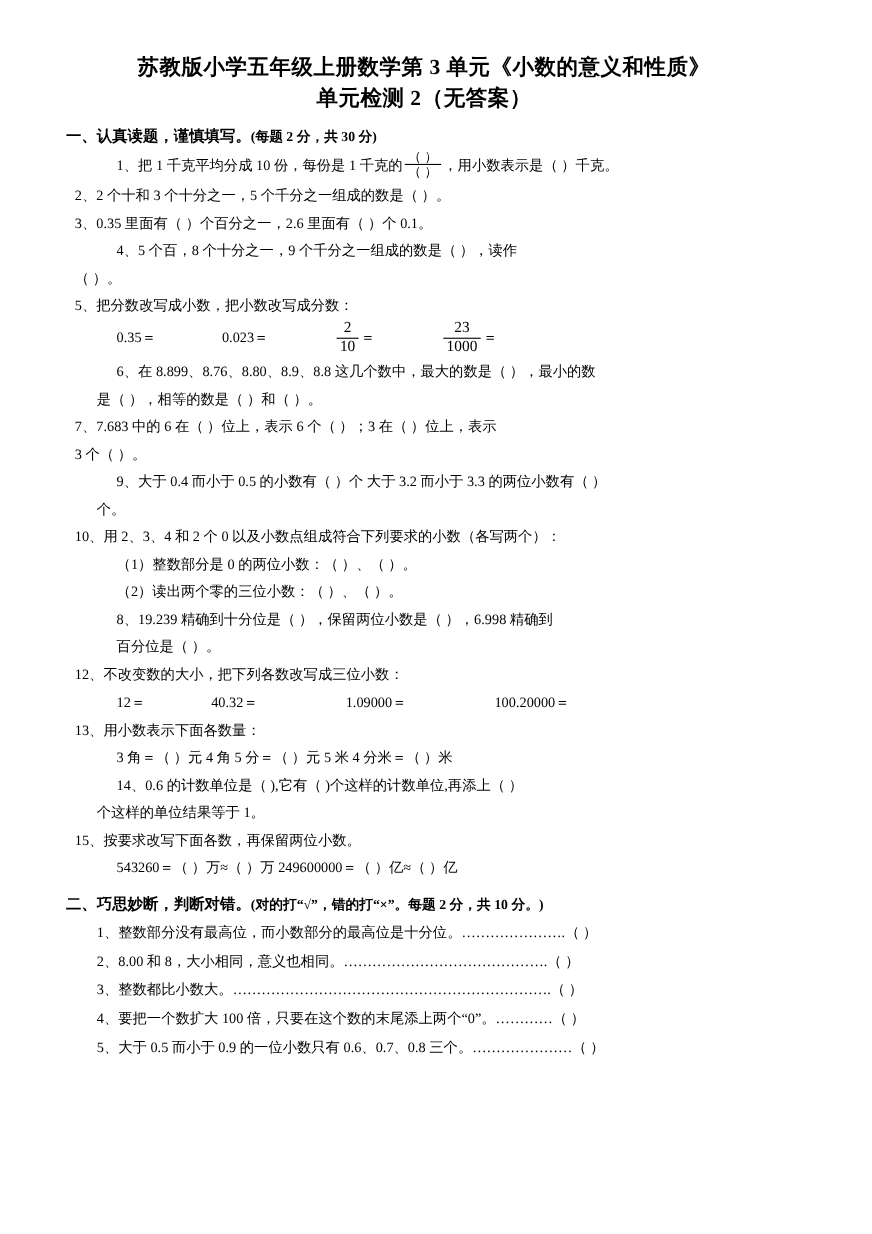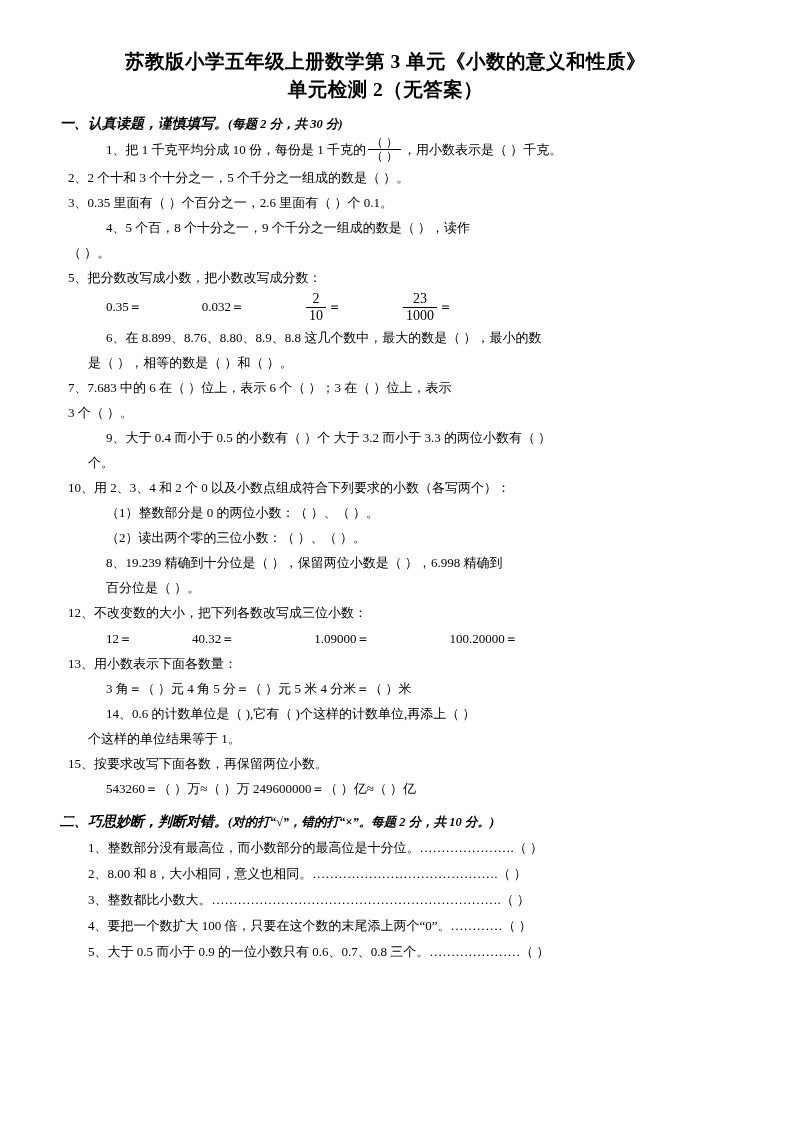--- a/index.html
+++ b/index.html
@@ -25,21 +25,20 @@
     font-weight: bold;
     font-size: 19.5px;
     line-height: 1.45;
     letter-spacing: 0.5px;
     margin: 8px 0 6px 0;
   }
   .section-head {
     font-weight: bold;
     font-size: 14px;
     margin: 10px 0 4px 0;
-    font-style: italic;
   }
   .section-head .sub {
     font-weight: bold;
     font-size: 12.5px;
   }
   .q {
     font-size: 13px;
     line-height: 1.85;
     margin: 1px 0;
   }
@@ -102,21 +101,21 @@
   </div>
   <div class="q indent0">
     <span>（                ）。</span>
   </div>
 
   <div class="q indent0">
     <span>5、</span><span>把分数改写成小数，把小数改写成分数：</span>
   </div>
 
   <div class="q indent2" style="line-height:2.4;">
-    <span>0.35＝</span><span class="gap60"></span><span>0.032＝</span><span class="gap60"></span><span class="frac big">
+    <span>0.35＝</span><span class="gap60"></span><span>0.023＝</span><span class="gap60"></span><span class="frac big">
         <span class="num">2</span>
         <span class="den">10</span>
       </span><span>＝</span><span class="gap60"></span><span class="frac big">
         <span class="num">23</span>
         <span class="den">1000</span>
       </span><span>＝</span>
   </div>
 
   <div class="q indent2">
     <span>6、</span><span>在 8.899、8.76、8.80、8.9、8.8 这几个数中，最大的数是（         ），最小的数</span>

